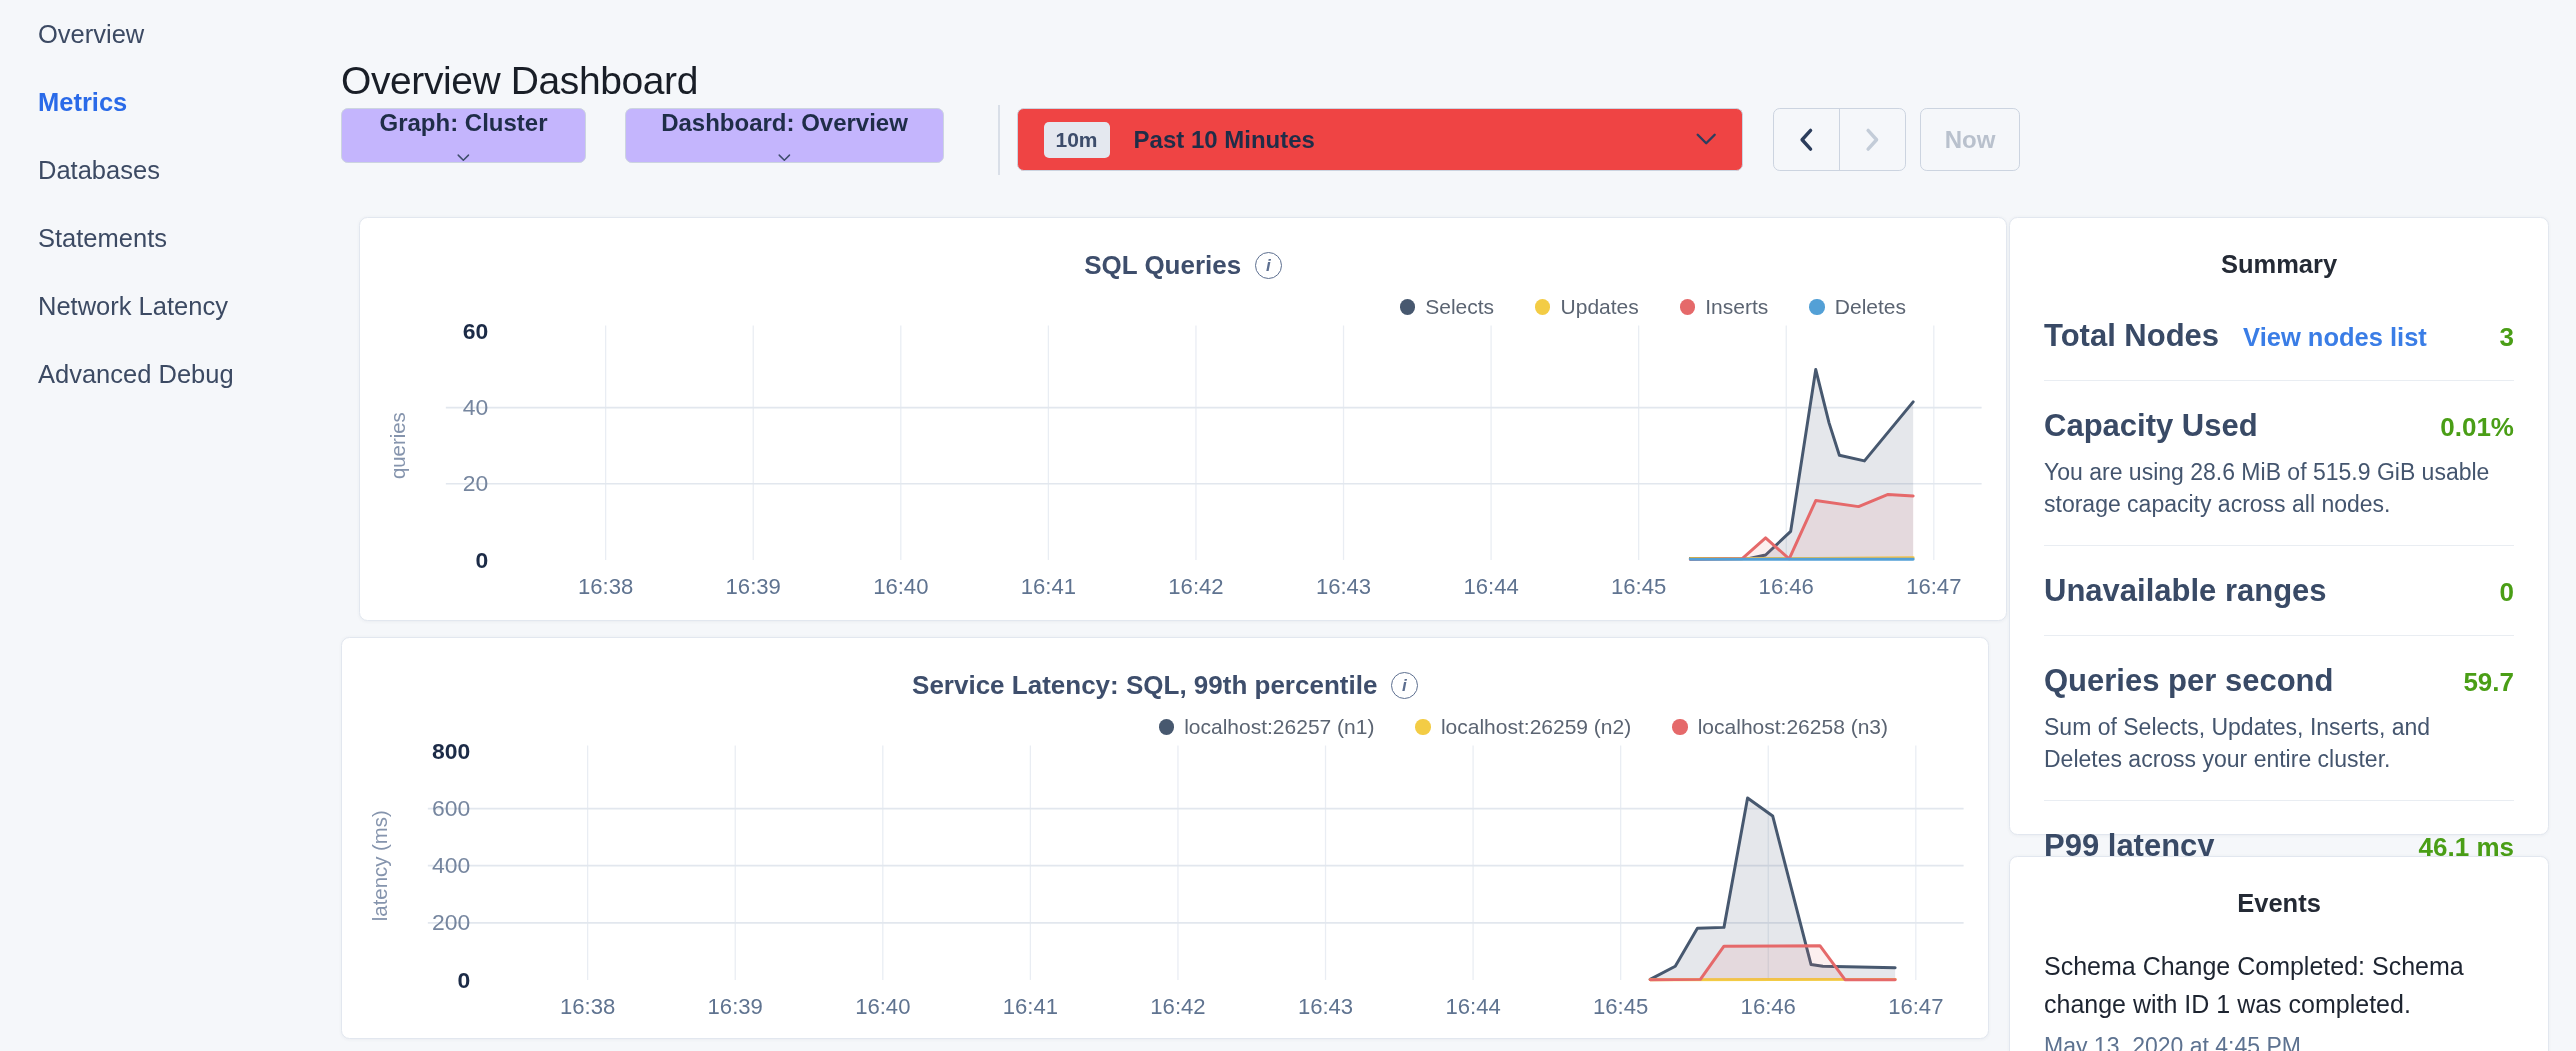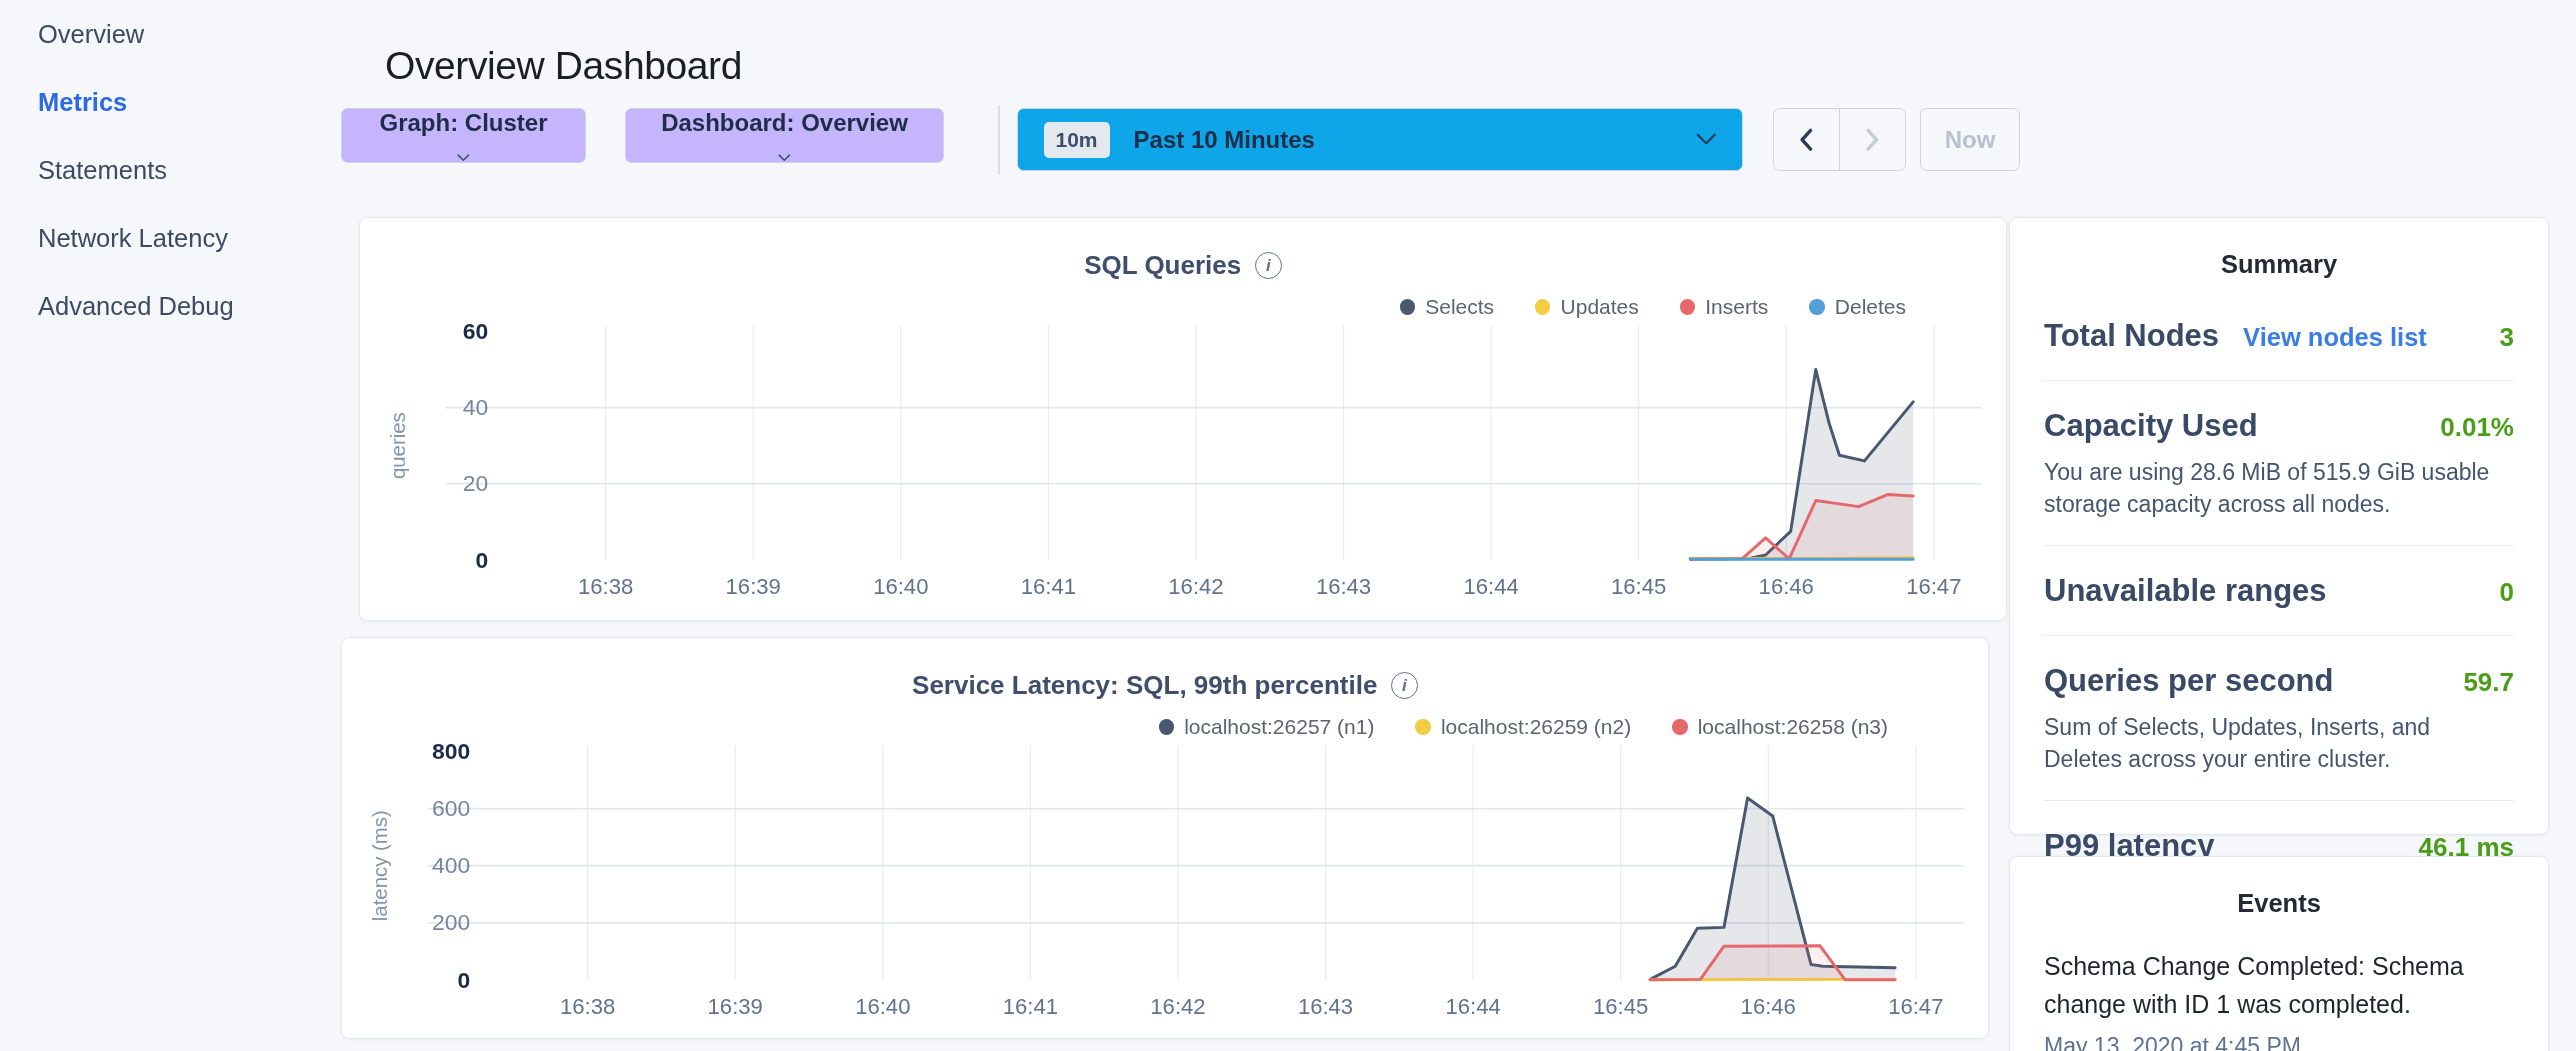--- a/index.html
+++ b/index.html
@@ -7,29 +7,29 @@
     width:2576px;height:1051px;overflow:hidden;position:relative;
     background:#f5f7fa;font-family:"Liberation Sans",sans-serif;
     -webkit-font-smoothing:antialiased;
   }
   
   .sidebar{position:absolute;left:0;top:0;width:323px;padding-top:13.6px;display:flex;flex-direction:column;}
   .nav-item{padding-left:38px;height:40px;line-height:40px;margin-bottom:28px;
     font-size:25.5px;font-weight:500;color:#3c4a63;cursor:pointer;white-space:nowrap;}
   .nav-item.active{color:#2a6ae8;font-weight:700;}
   
-  .page-title{position:absolute;left:341px;top:18px;font-size:39px;font-weight:500;color:#191e27;letter-spacing:-0.4px;margin-left:44px;}
+  .page-title{position:absolute;left:341px;top:33px;font-size:39px;font-weight:500;color:#191e27;letter-spacing:-0.4px;}
   .controls{position:absolute;left:0;top:108px;width:100%;height:63px;}
   .btn{position:absolute;height:55px;background:#c4b5fd;border:1.7px solid #ccd4e0;border-radius:6.8px;
     display:flex;align-items:center;justify-content:center;gap:17px;
     font-size:24px;font-weight:700;color:#1f2d48;box-sizing:border-box;cursor:pointer;flex-direction:column;}
   .btn-graph{left:341px;width:245px;}
   .btn-dash{left:625px;width:319px;}
   .v-divider{position:absolute;left:998px;top:-3.4px;height:70px;width:1.7px;background:#d9dfe8;}
-  .time-select{position:absolute;left:1017px;width:726px;height:63px;background:#0ea5e9;
+  .time-select{position:absolute;left:1017px;width:726px;height:63px;background:#ef4444;
     border:1.7px solid #ccd4e0;border-radius:6.8px;box-sizing:border-box;
     display:flex;align-items:center;padding:0 25.5px;cursor:pointer;}
   .time-badge{background:#e4e8ef;border-radius:5.1px;padding:6px 12px;font-size:21px;font-weight:700;color:#3d4d6b;margin-right:24px;}
   .time-label{font-size:24px;font-weight:700;color:#1f2d48;}
   .time-caret{margin-left:auto;}
   .pager{position:absolute;left:1773px;width:133px;height:63px;border:1.7px solid #ccd4e0;border-radius:6.8px;
     box-sizing:border-box;display:flex;}
   .pager-cell{width:50%;display:flex;align-items:center;justify-content:center;cursor:pointer;}
   .pager-cell:first-child{border-right:1.7px solid #ccd4e0;}
   .now-btn{position:absolute;left:1920px;width:100px;height:63px;border:1.7px solid #ccd4e0;border-radius:6.8px;
@@ -65,20 +65,21 @@
   .events-body{padding:0 34px;}
   .event-msg{margin-top:29px;font-size:25px;line-height:38px;color:#1d2430;}
   .event-time{margin-top:10.2px;font-size:23px;color:#5d7290;}
 </style>
 </head>
 <body>
 
 <nav class="sidebar">
   <div class="nav-item">Overview</div>
   <div class="nav-item active">Metrics</div>
+  <div class="nav-item">Databases</div>
   <div class="nav-item">Statements</div>
   <div class="nav-item">Network Latency</div>
   <div class="nav-item">Advanced Debug</div>
 </nav>
 
 <h1 class="page-title">Overview Dashboard</h1>
 
 <div class="controls">
   <div class="btn btn-graph">
     <span>Graph: Cluster</span>

